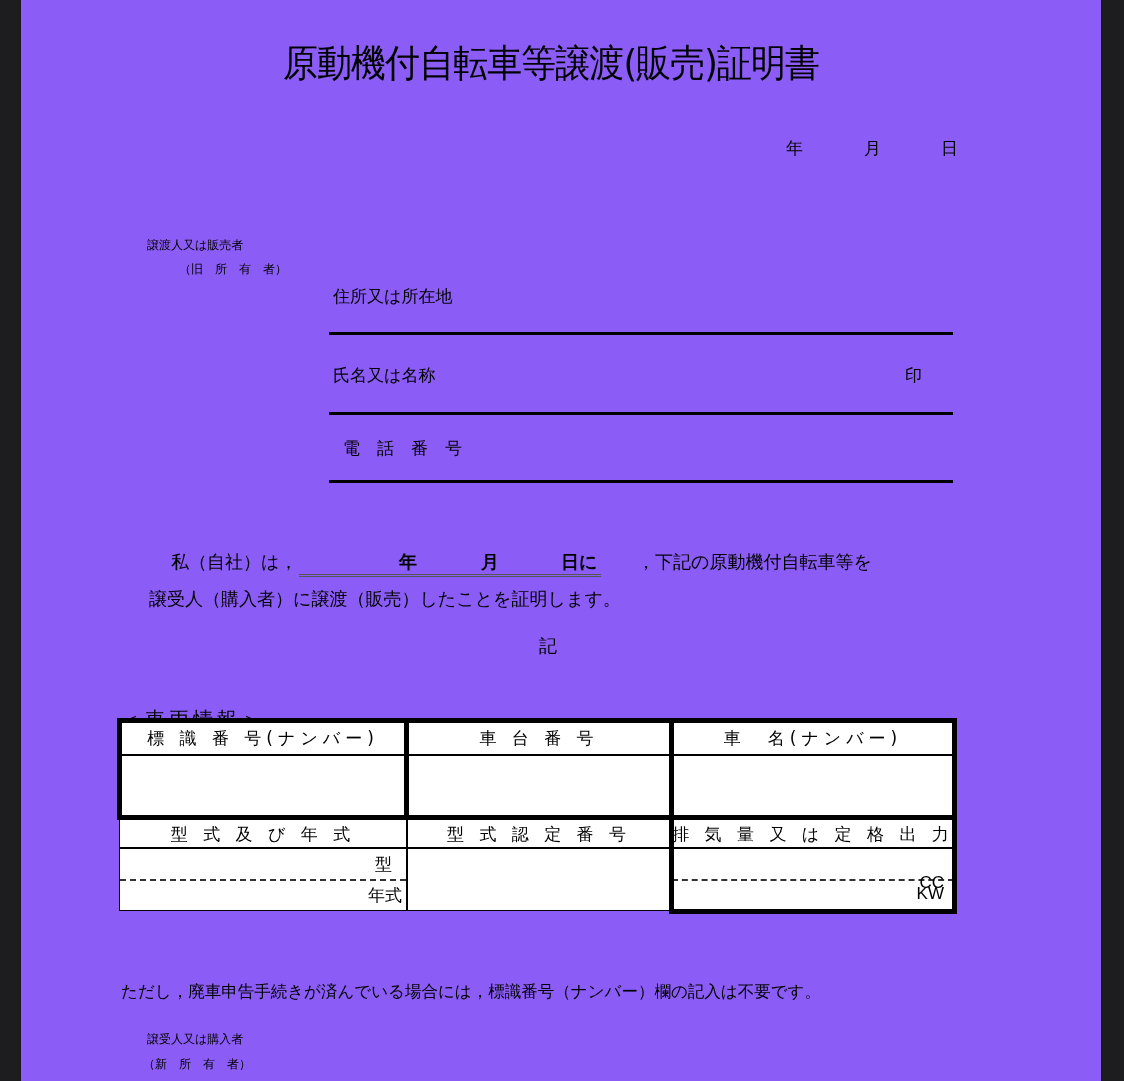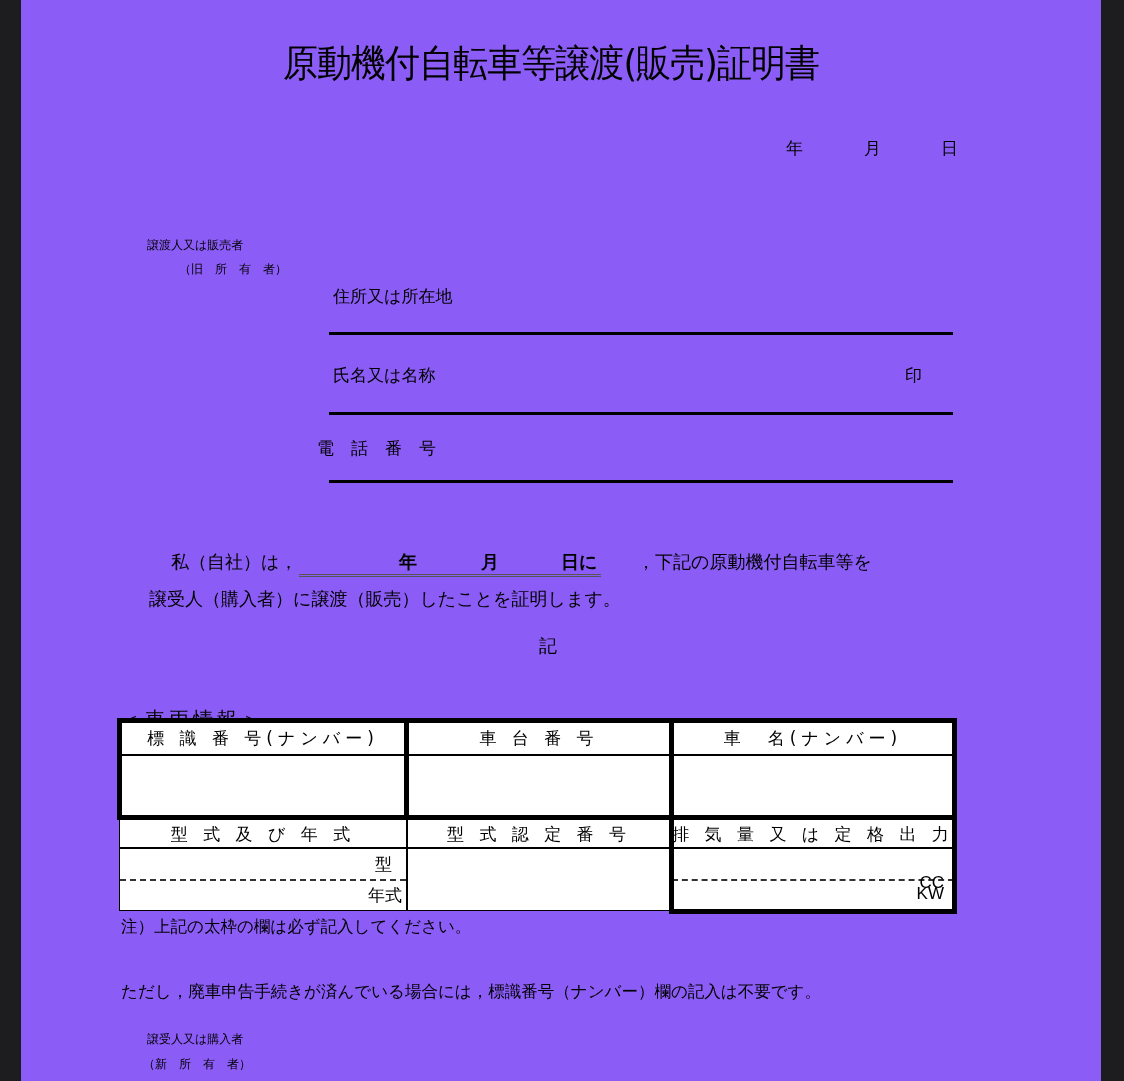--- a/index.html
+++ b/index.html
@@ -59,21 +59,21 @@
   <div class="abs section-label" style="left:126px; top:233px;">譲渡人又は販売者</div>
   <div class="abs section-label" style="left:122px; top:257px;margin-left:36px;">（旧　所　有　者）</div>
 
   <div class="abs field-label" style="left:312px; top:285px;">住所又は所在地</div>
   <div class="rule" style="left:308px; top:332px; width:624px;"></div>
 
   <div class="abs field-label" style="left:312px; top:364px;">氏名又は名称</div>
   <div class="abs stamp" style="left:884px; top:364px;">印</div>
   <div class="rule" style="left:308px; top:412px; width:624px;"></div>
 
-  <div class="abs field-label" style="left:296px; top:437px;text-align:right;">電　話　番　号</div>
+  <div class="abs field-label" style="left:322px; top:437px;text-align:right;">電　話　番　号</div>
   <div class="rule" style="left:308px; top:480px; width:624px;"></div>
 
   <div class="abs body-text" style="left:150px; top:550px;">私（自社）は，</div>
   <div class="date-fill">
     <span style="left:100px;">年</span>
     <span style="left:182px;">月</span>
     <span style="left:262px;">日に</span>
   </div>
   <div class="abs body-text" style="left:596px; top:550px;margin-left:20px;">，下記の原動機付自転車等を</div>
   <div class="abs body-text" style="left:128px; top:587px;">譲受人（購入者）に譲渡（販売）したことを証明します。</div>
@@ -106,18 +106,17 @@
       <span class="unit" style="right:10px; top:4px; font-family:'Liberation Sans', sans-serif;margin-top:20px;">CC</span>
       <span class="unit" style="right:10px; top:35px; font-family:'Liberation Sans', sans-serif;">KW</span>
     </div>
 
     <div class="thickbox" style="left:-2px; top:-2px; width:292px; height:102px;"></div>
     <div class="thickbox" style="left:285px; top:-2px; width:270px; height:102px;"></div>
     <div class="thickbox" style="left:550px; top:-2px; width:288px; height:102px;"></div>
     <div class="thickbox" style="left:550px; top:95px; width:288px; height:99px;"></div>
   </div>
 
-  <div class="abs note" style="left:100px; top:916px;">注）上記の太枠の欄は必ず記入してください。</div>
   <div class="abs note" style="left:100px; top:957px;margin-top:24px;">ただし，廃車申告手続きが済んでいる場合には，標識番号（ナンバー）欄の記入は不要です。</div>
 
   <div class="abs section-label" style="left:126px; top:1027px;">譲受人又は購入者</div>
   <div class="abs section-label" style="left:122px; top:1052px;">（新　所　有　者）</div>
 </div>
 
 </body></html>

